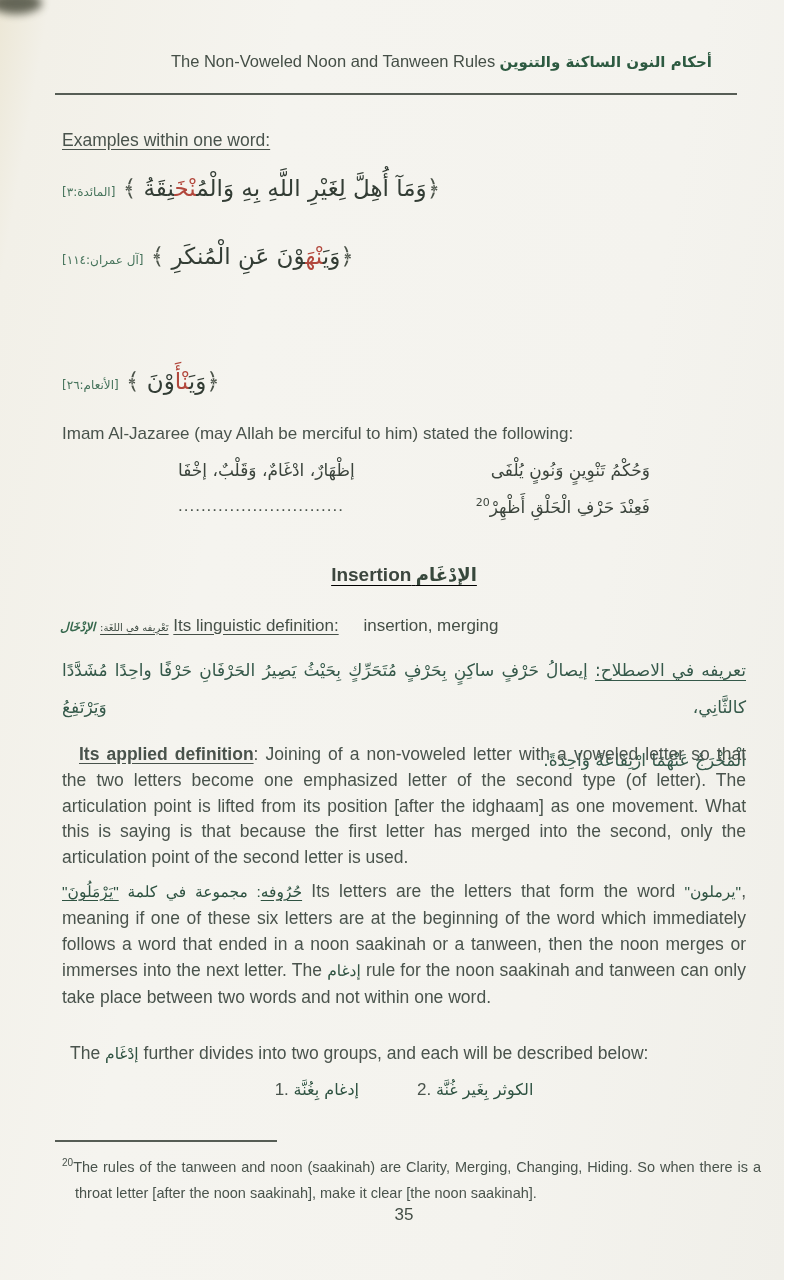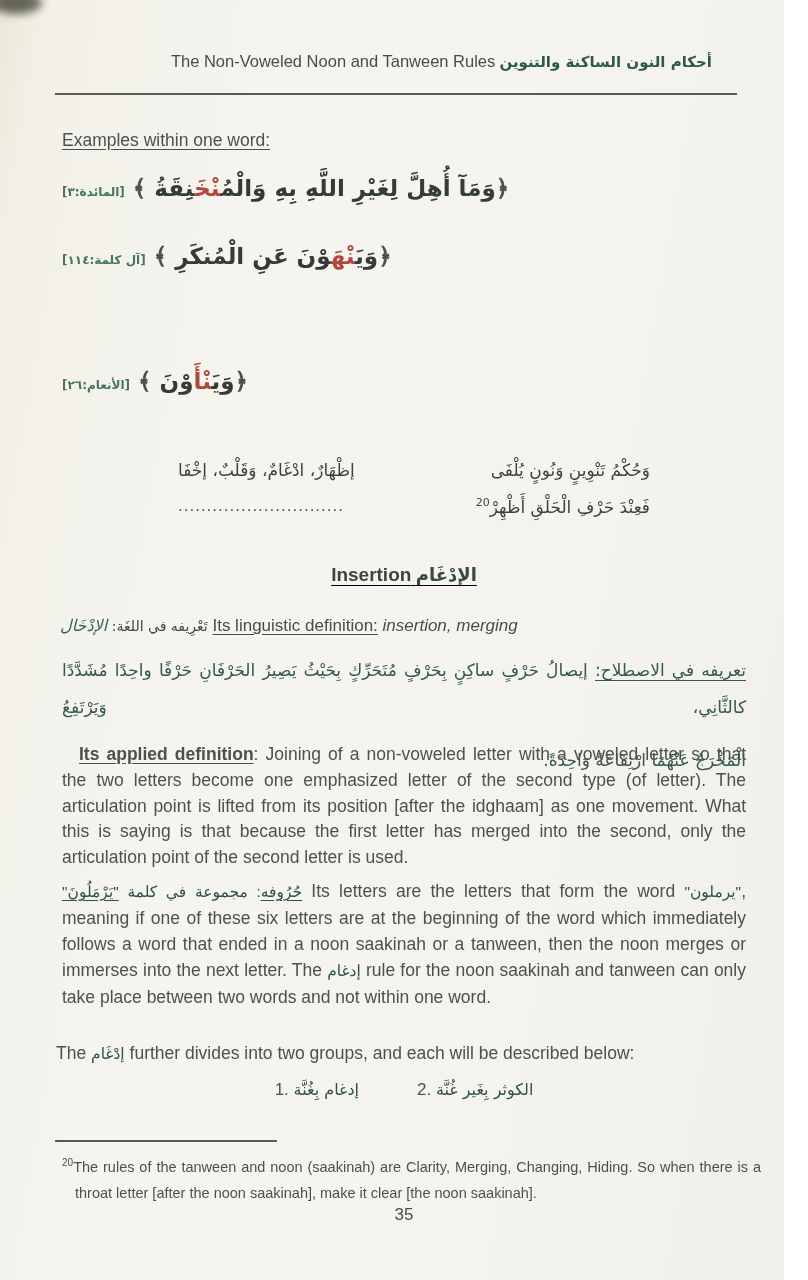--- a/index.html
+++ b/index.html
@@ -13,61 +13,61 @@
 
   .header{position:absolute;top:52px;left:0;right:72px;text-align:right;color:#454f47;
           font-family:"Liberation Serif",serif;font-size:16.5px;}
   .header .ar{color:#2d5a41;font-weight:bold;font-size:15px;}
   .rule{position:absolute;top:93px;left:55px;width:682px;height:0;border-top:2px solid #565d55;}
 
   .examples-label{position:absolute;top:130px;left:62px;font-size:17.5px;color:#49534c;
                   text-decoration:underline;text-underline-offset:3px;}
 
   .verse{position:absolute;left:62px;text-align:left;}
-  .vtext{font-size:23px;color:#333d35;line-height:1.6;font-weight:bold;}
+  .vtext{font-size:23px;color:#333d35;line-height:1.6;}
   .vred{color:#b2473c;}
   .vref{font-size:12px;color:#47745c;}
   .bracket{color:#4a5248;}
   .ayah-mark{display:inline-block;width:15px;height:15px;border:1.5px solid #6f6e58;border-radius:50%;
              vertical-align:middle;margin:0 2px;}
 
   .imam-line{position:absolute;top:424px;left:62px;font-size:17px;color:#49534c;}
 
   .poem{position:absolute;top:460px;left:178px;width:472px;color:#3b443c;}
   .poem-row{display:flex;justify-content:space-between;direction:rtl;font-size:17px;margin-bottom:16px;}
   .poem sup{font-size:11px;}
   .poem .dots{letter-spacing:1px;color:#4a544c;}
 
   .heading{position:absolute;top:564px;left:0;width:808px;text-align:center;}
   .heading .wrap{text-decoration:underline;text-underline-offset:4px;}
   .heading .en{font-size:19px;font-weight:bold;color:#3c463e;}
   .heading .ar{font-size:18px;font-weight:bold;color:#37483c;}
 
   .ling-line{position:absolute;top:616px;left:60px;font-size:17px;color:#454f47;}
-  .ling-line .term{color:#36684d;font-style:italic;font-weight:normal;font-size:16px;}
-  .ling-line .arlabel{font-size:14px;color:#3d4a41;text-underline-offset:3px;}
+  .ling-line .term{color:#36684d;font-style:italic;font-weight:bold;font-size:12px;}
+  .ling-line .arlabel{font-size:10px;color:#3d4a41;text-decoration:underline;text-underline-offset:3px;}
   .ling-line .enlabel{text-decoration:underline;text-underline-offset:3px;}
-  .ling-line .val{font-style:italic;}
+  .ling-line .val{margin-left:20px;}
 
   .istilah{position:absolute;top:652px;left:62px;width:684px;direction:rtl;color:#35594a;
            font-size:17px;line-height:37px;}
   .istilah .l1{text-align:justify;text-align-last:justify;}
   .istilah .l2{text-align:right;margin-top:16px;}
   .istilah .intro{font-weight:normal;text-decoration:underline;text-underline-offset:4px;}
 
   .applied{position:absolute;top:742px;left:62px;width:684px;font-size:17.5px;line-height:25.8px;
            color:#49534c;text-align:justify;}
   .applied .lbl{font-weight:bold;text-decoration:underline;text-underline-offset:3px;margin-left:17px;}
 
   .letters-par{position:absolute;top:878px;left:62px;width:684px;font-size:17.5px;line-height:26px;
                color:#49534c;text-align:justify;}
   .letters-par .arx{color:#2f5342;font-size:15.5px;}
   .letters-par .u{text-decoration:underline;text-underline-offset:3px;}
 
-  .divides{position:absolute;top:1043px;left:56px;width:684px;font-size:17.5px;color:#49534c;}
+  .divides{position:absolute;top:1043px;left:70px;width:684px;font-size:17.5px;color:#49534c;}
   .inline-ar{color:#2f5342;font-size:15.5px;font-family:"DejaVu Sans",sans-serif;}
 
   .items-row{position:absolute;top:1080px;left:0;width:808px;display:flex;justify-content:center;gap:58px;}
   .item{font-size:17px;color:#3d473f;text-align:right;}
   .item .num{color:#49534c;}
   .item .ar{color:#2f5342;font-size:16px;}
 
   .foot-rule{position:absolute;top:1140px;left:55px;width:222px;border-top:2px solid #565d55;}
   .footnote{position:absolute;top:1150px;left:62px;width:686px;font-size:14.5px;line-height:26px;
             color:#49534c;text-align:justify;padding-left:13px;text-indent:-13px;}
@@ -87,28 +87,29 @@
   </div>
   <div class="rule"></div>
 
   <div class="examples-label en">Examples within one word:</div>
 
   <div class="verse" style="top:170px;">
     <span class="vtext ar" dir="rtl"><span class="bracket">﴿</span><span>وَمَآ أُهِلَّ لِغَيْرِ اللَّهِ بِهِ وَالْمُ</span><span class="vred">نْخَ</span><span>نِقَةُ </span><span class="bracket">﴾</span> <span class="vref">[المائدة:٣]</span></span>
   </div>
 
   <div class="verse" style="top:238px;">
-    <span class="vtext ar" dir="rtl"><span class="bracket">﴿</span><span>وَيَ</span><span class="vred">نْهَ</span><span>وْنَ عَنِ الْمُنكَرِ </span><span class="bracket">﴾</span> <span class="vref">[آل كلمة:١١٤]</span></span>
+    <span class="vtext ar" dir="rtl"><span class="bracket">﴿</span><span>وَيَ</span><span class="vred">نْهَ</span><span>وْنَ عَنِ الْمُنكَرِ </span><span class="bracket">﴾</span> <span class="vref">[آل عمران:١١٤]</span></span>
   </div>
 
 
   <div class="verse" style="top:363px;">
     <span class="vtext ar" dir="rtl"><span class="bracket">﴿</span><span>وَيَ</span><span class="vred">نْأَ</span><span>وْنَ </span><span class="bracket">﴾</span> <span class="vref">[الأنعام:٢٦]</span></span>
   </div>
 
+  <div class="imam-line">Imam Al-Jazaree (may Allah be merciful to him) stated the following:</div>
 
   <div class="poem ar">
     <div class="poem-row">
       <span dir="rtl">وَحُكْمُ تَنْوِينٍ وَنُونٍ يُلْفَى</span>
       <span dir="rtl">إظْهَارٌ، ادْغَامٌ، وَقَلْبٌ، إخْفَا</span>
     </div>
     <div class="poem-row">
       <span dir="rtl"><span>فَعِنْدَ حَرْفِ الْحَلْقِ أَظْهِرْ</span><sup>20</sup></span>
       <span class="dots en">.............................</span>
     </div>

